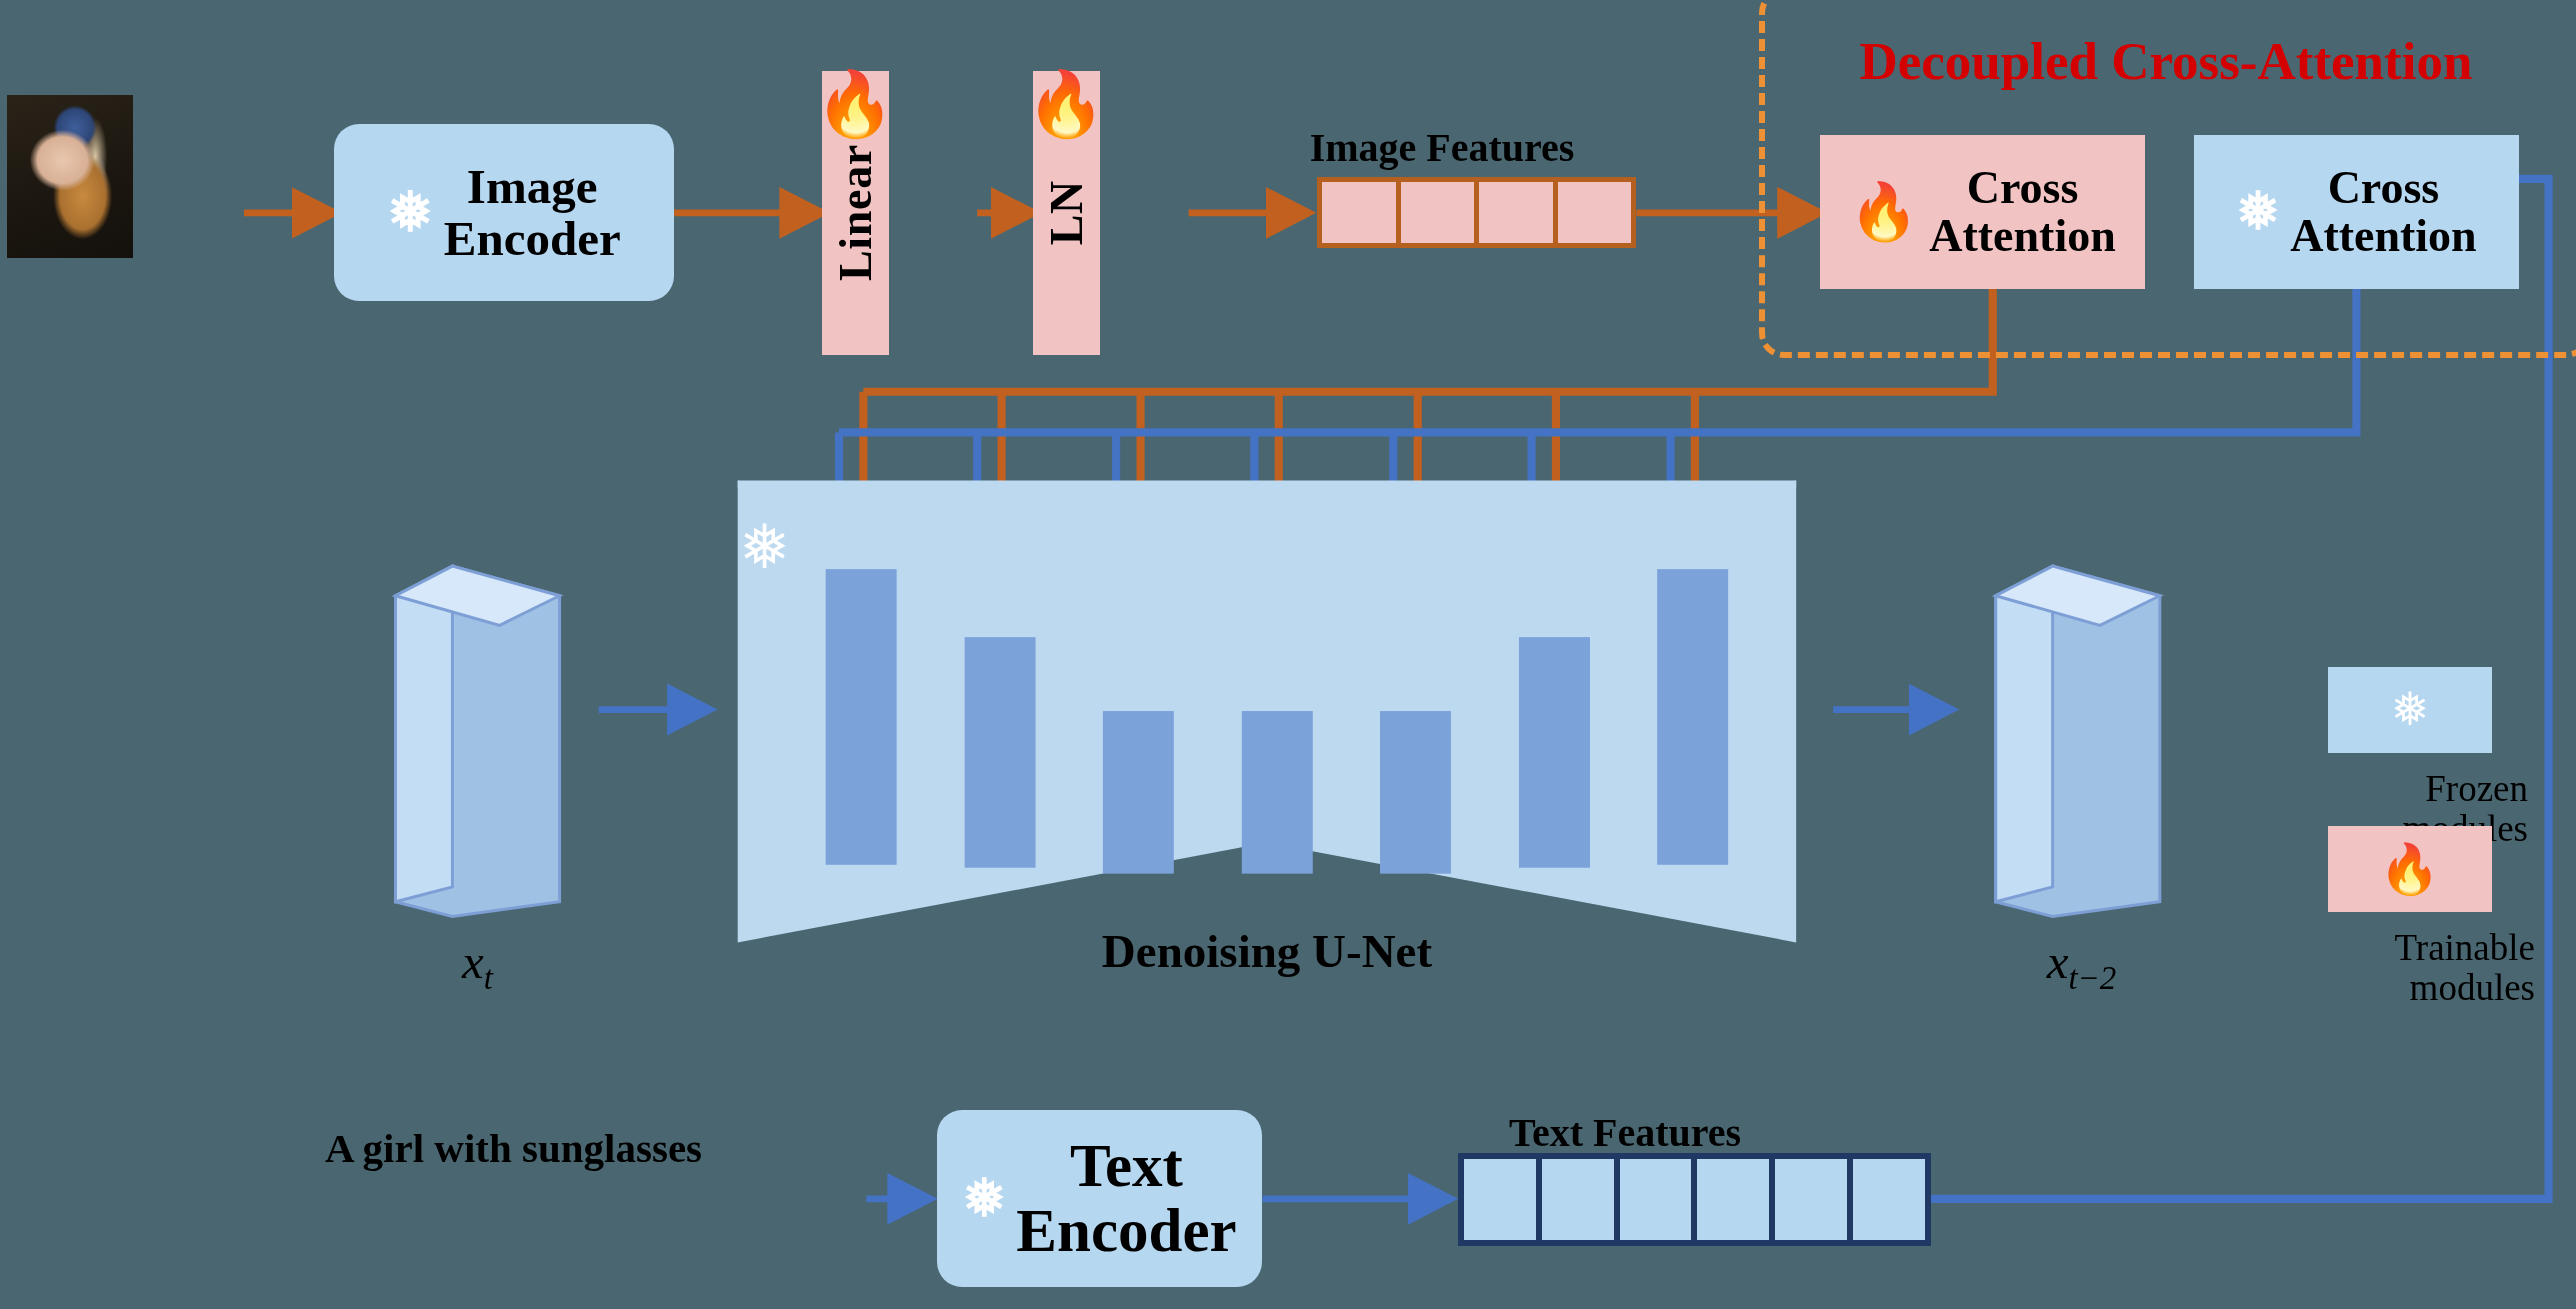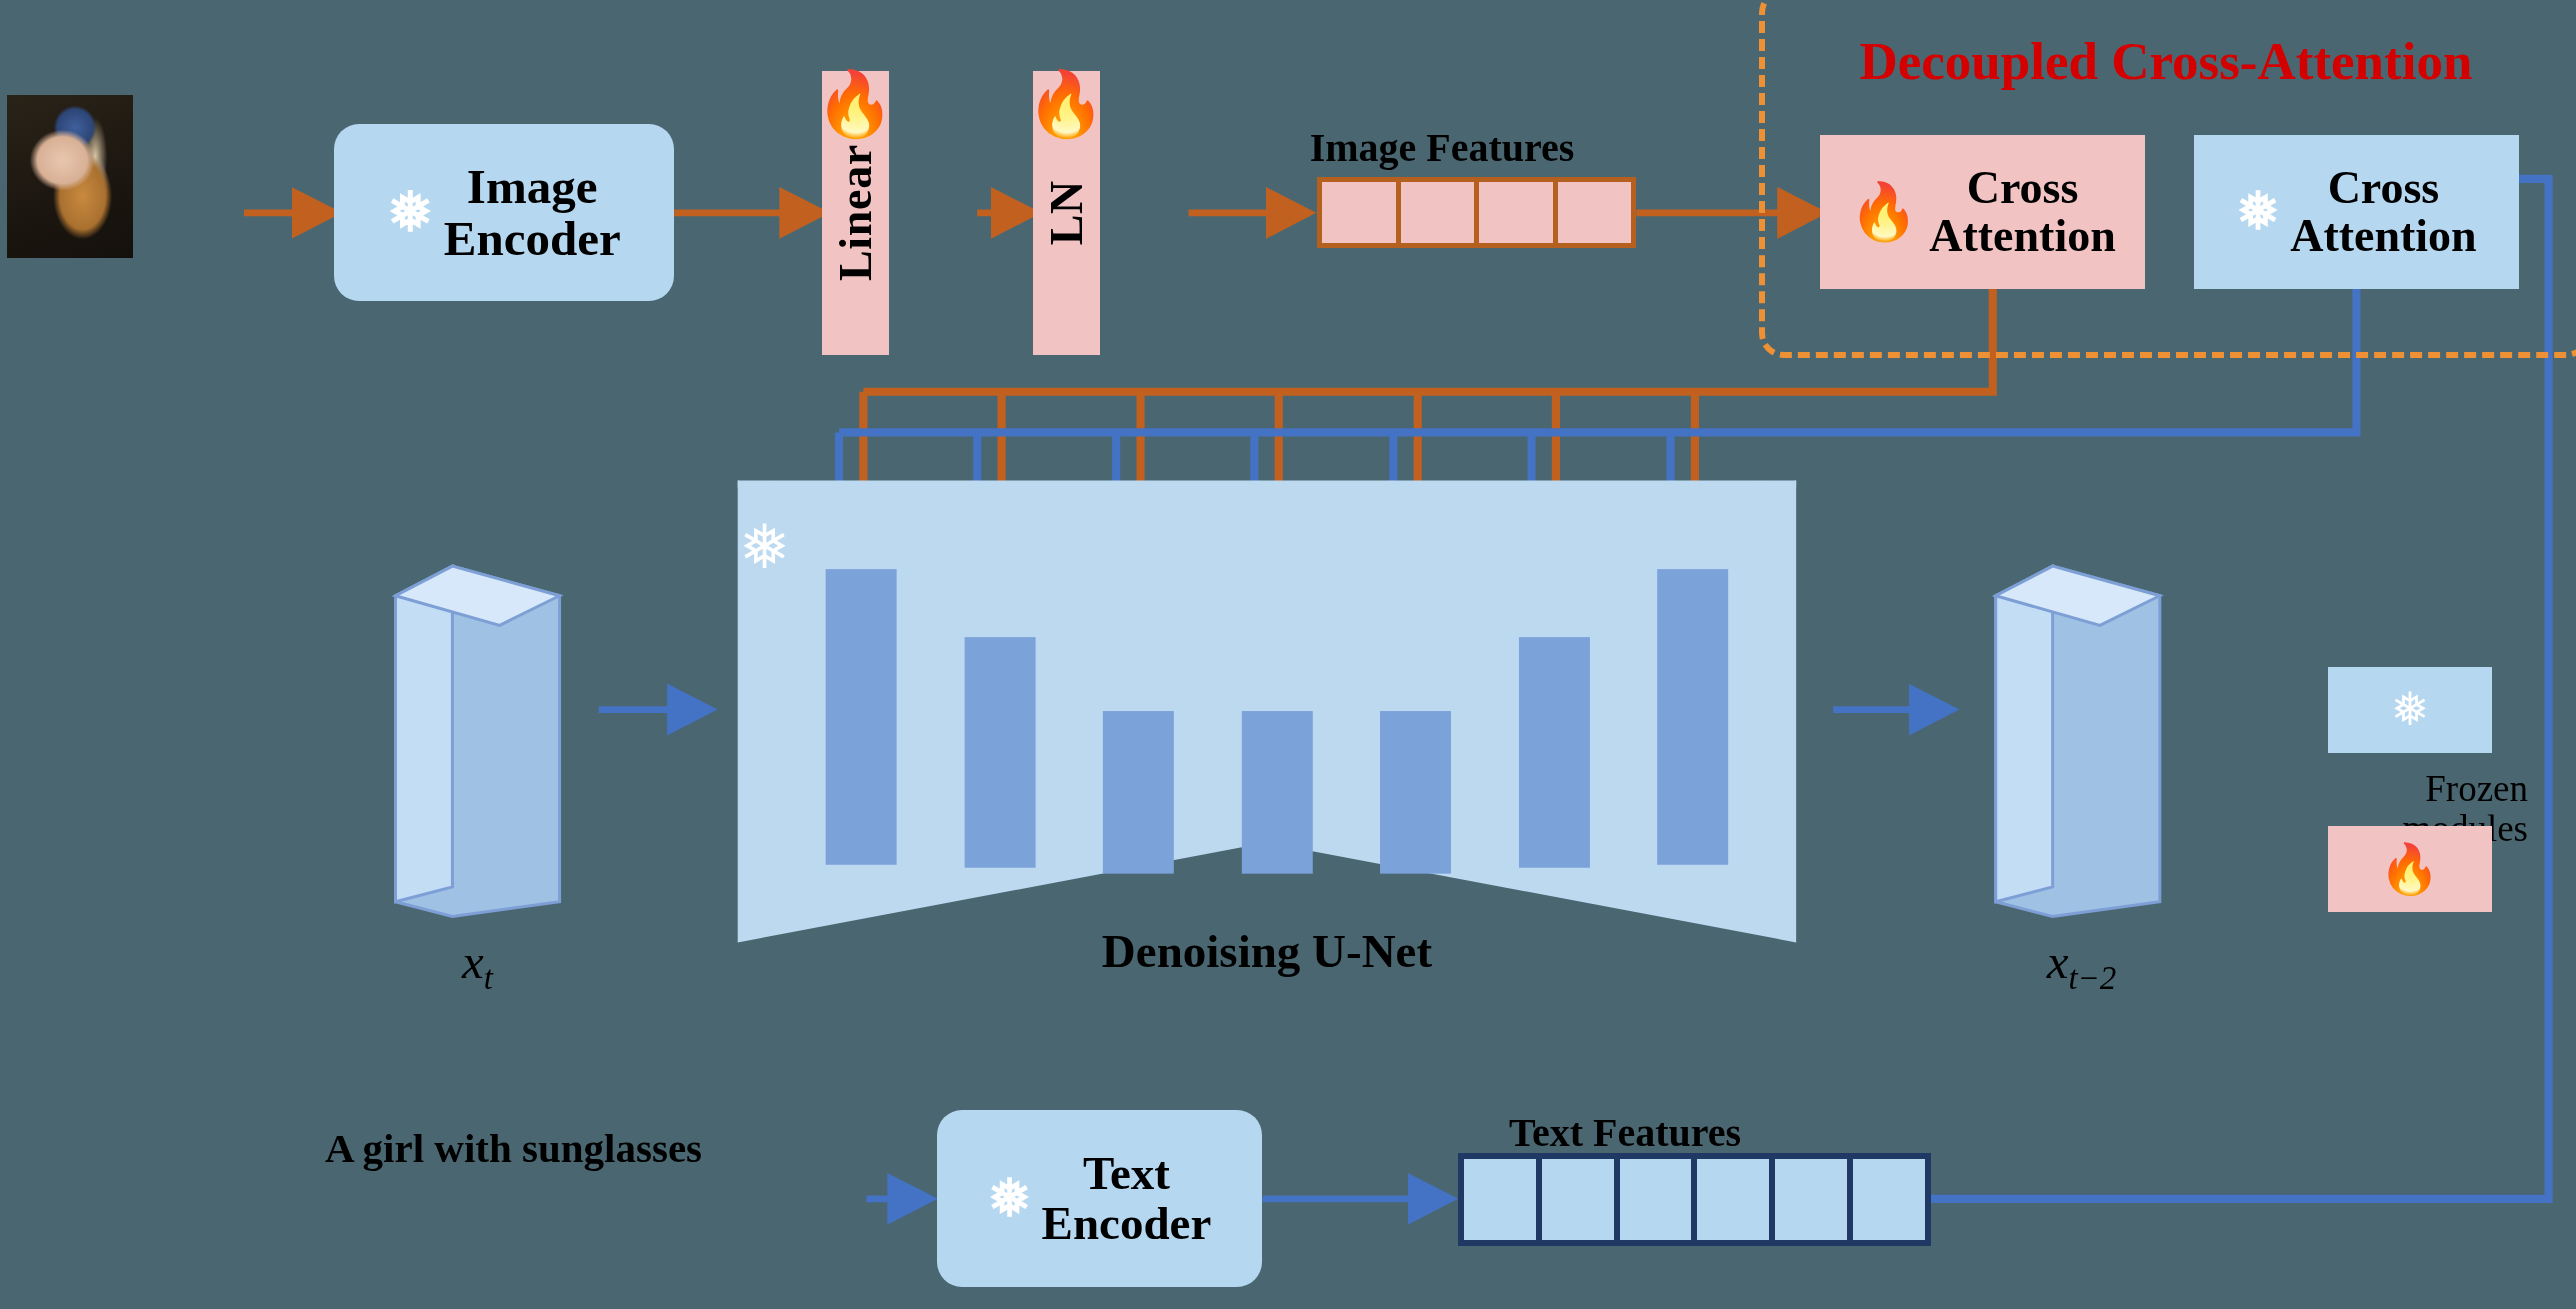--- a/index.html
+++ b/index.html
@@ -245,21 +245,21 @@
   </div>
 
   <div class="mathlbl" style="left:1978px;top:933px;width:207px;text-align:center;font-size:49px;">
     <span>x</span><sub style="font-size:33px;">t−2</sub>
   </div>
 
   <div class="plainlbl" style="left:325px;top:1124px;width:532px;text-align:left;font-size:41px;">A girl with sunglasses</div>
 
   <div class="node mod mod-frozen rounded" style="left:937px;top:1110px;width:325px;height:177px;">
     <span class="icon-snow" style="font-size:52px;">❅</span>
-    <span style="font-size:47px;">
+    <span style="font-size:61px;">
       <span>Text</span><br>
       <span>Encoder</span>
     </span>
   </div>
 
   <div class="caption" style="left:1344px;top:1109px;width:562px;font-size:40px;">Text Features</div>
   <div class="tokens tok-txt" style="left:1458px;top:1153px;width:473px;height:93px;">
     <span class="cell"></span>
     <span class="cell"></span>
     <span class="cell"></span>
@@ -272,15 +272,19 @@
     <span class="icon-snow" style="font-size:46px;">❅</span>
   </div>
   <div class="legend-lbl" style="left:2291px;top:769px;width:237px;font-size:37px;">
     <span>Frozen</span><br>
     <span>modules</span>
   </div>
 
   <div class="legend-sw mod-train" style="left:2328px;top:826px;width:164px;height:86px;">
     <span class="icon-fire" style="font-size:49px;">🔥</span>
   </div>
+  <div class="legend-lbl" style="left:2284px;top:928px;width:251px;font-size:37px;">
+    <span>Trainable</span><br>
+    <span>modules</span>
+  </div>
 
 </div>
 
 
 </body></html>

